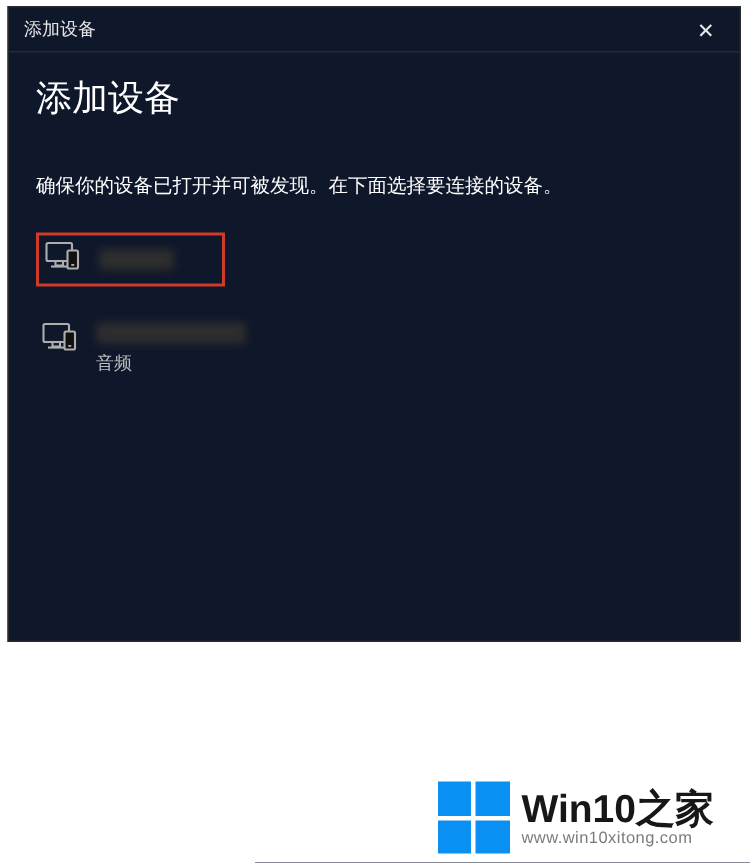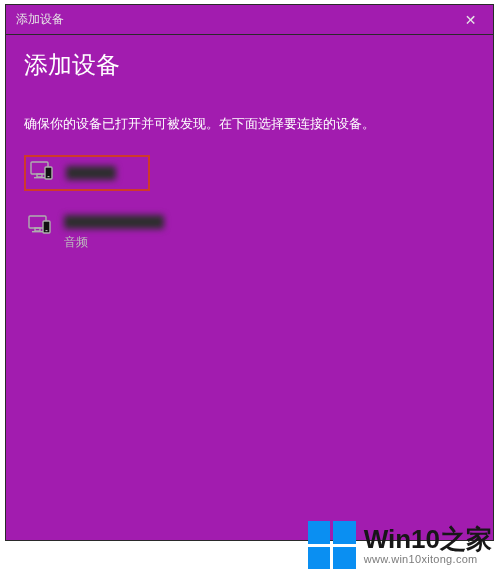--- a/index.html
+++ b/index.html
@@ -9,22 +9,22 @@
       background: #ffffff;
       font-family: "Microsoft YaHei", "Segoe UI", sans-serif;
       position: relative;
       overflow: hidden;
     }
     .window {
       position: absolute;
       left: 5px;
       top: 4px;
       width: 489px;
-      height: 537px;
-      background: #a21caf;
+      height: 424px;
+      background: #0f172a;
       border: 1px solid #2a2a2a;
     }
     .titlebar {
       height: 30px;
       display: flex;
       align-items: center;
       justify-content: space-between;
       border-bottom: 1px solid #2a2a2a;
       padding-left: 10px;
     }
@@ -94,21 +94,21 @@
     .blur-a { width: 50px; height: 14px; }
     .blur-b { width: 100px; height: 14px; }
     .device-sub {
       font-size: 12px;
       color: #bdbdbd;
       margin-top: 3px;
       font-family: Liberation Mono, monospace;
     }
     .watermark {
       position: absolute;
-      right: 8px;
+      right: 24px;
       bottom: 6px;
       display: flex;
       align-items: center;
       gap: 8px;
     }
     .wm-logo {
       width: 48px;
       height: 48px;
       display: grid;
       grid-template-columns: 1fr 1fr;

